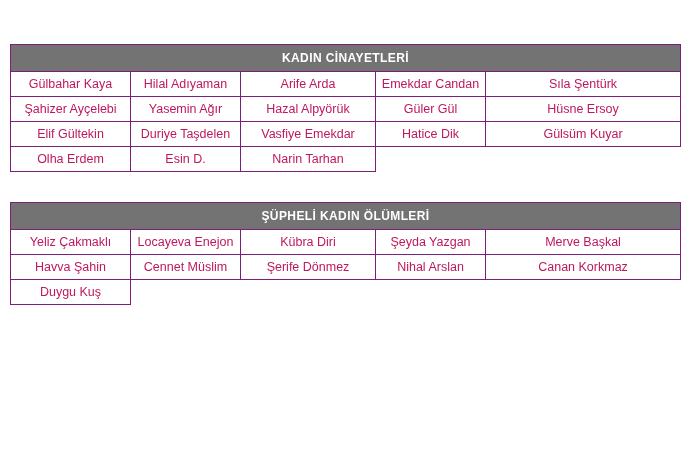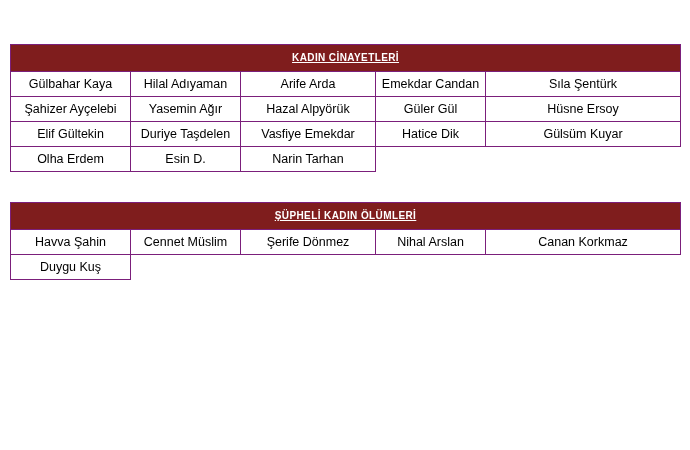--- a/index.html
+++ b/index.html
@@ -29,34 +29,33 @@
   }
   table.block td,
   table.block th {
     border: 1px solid #7b1f7b;
     height: 22px;
     padding: 1px 4px;
     text-align: center;
     vertical-align: middle;
     font-size: 12.5px;
     line-height: 14px;
-    color: #000000;
+    color: #be185d;
     background: #ffffff;
     white-space: nowrap;
     overflow: hidden;
   }
   table.block th.title {
-    background: #7f1d1d;
+    background: #737373;
     color: #ffffff;
-    font-size: 10px;
+    font-size: 12px;
     font-weight: bold;
     letter-spacing: 0.4px;
     height: 24px;
     border: 1px solid #7b1f7b;
-    text-decoration: underline;
   }
   td.empty {
     border: none !important;
     background: transparent !important;
   }
   .gap {
     height: 30px;
   }
   .c0 { width: 120px; }
   .c1 { width: 110px; }
@@ -122,20 +121,27 @@
           <col class="c3">
           <col class="c4">
         </colgroup>
         <thead>
           <tr>
             <th class="title" colspan="5">ŞÜPHELİ KADIN ÖLÜMLERİ</th>
           </tr>
         </thead>
         <tbody>
           <tr>
+            <td>Yeliz Çakmaklı</td>
+            <td>Locayeva Enejon</td>
+            <td>Kübra Diri</td>
+            <td>Şeyda Yazgan</td>
+            <td>Merve Başkal</td>
+          </tr>
+          <tr>
             <td>Havva Şahin</td>
             <td>Cennet Müslim</td>
             <td>Şerife Dönmez</td>
             <td>Nihal Arslan</td>
             <td>Canan Korkmaz</td>
           </tr>
           <tr>
             <td>Duygu Kuş</td>
             <td class="empty"></td>
             <td class="empty"></td>

